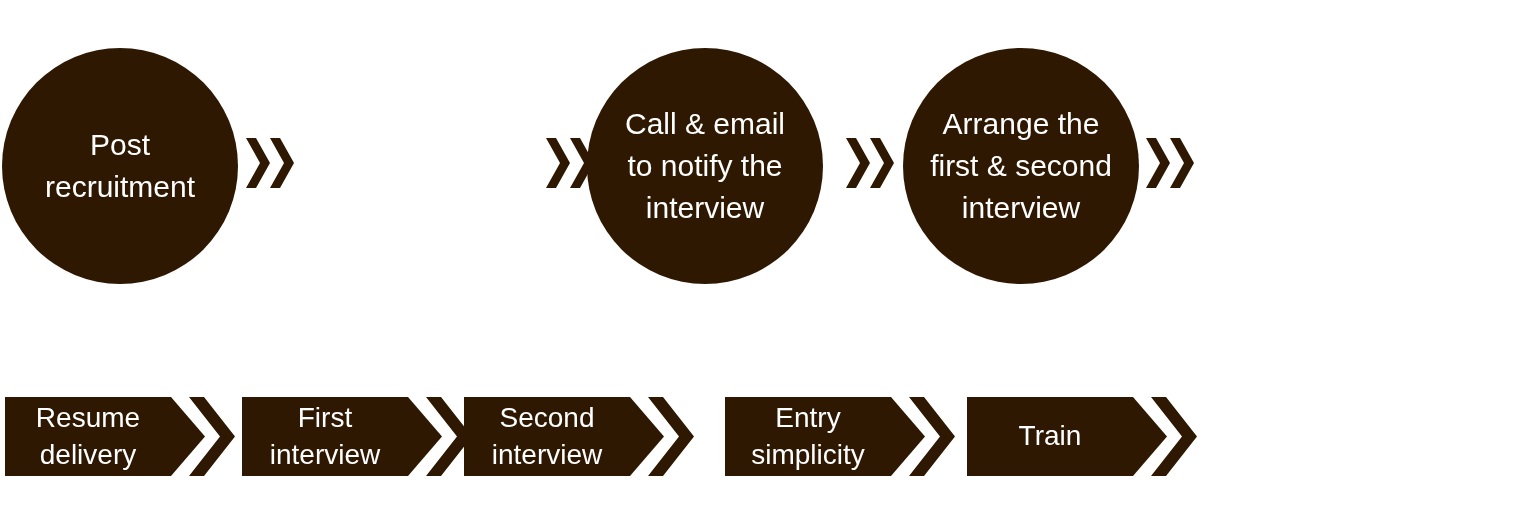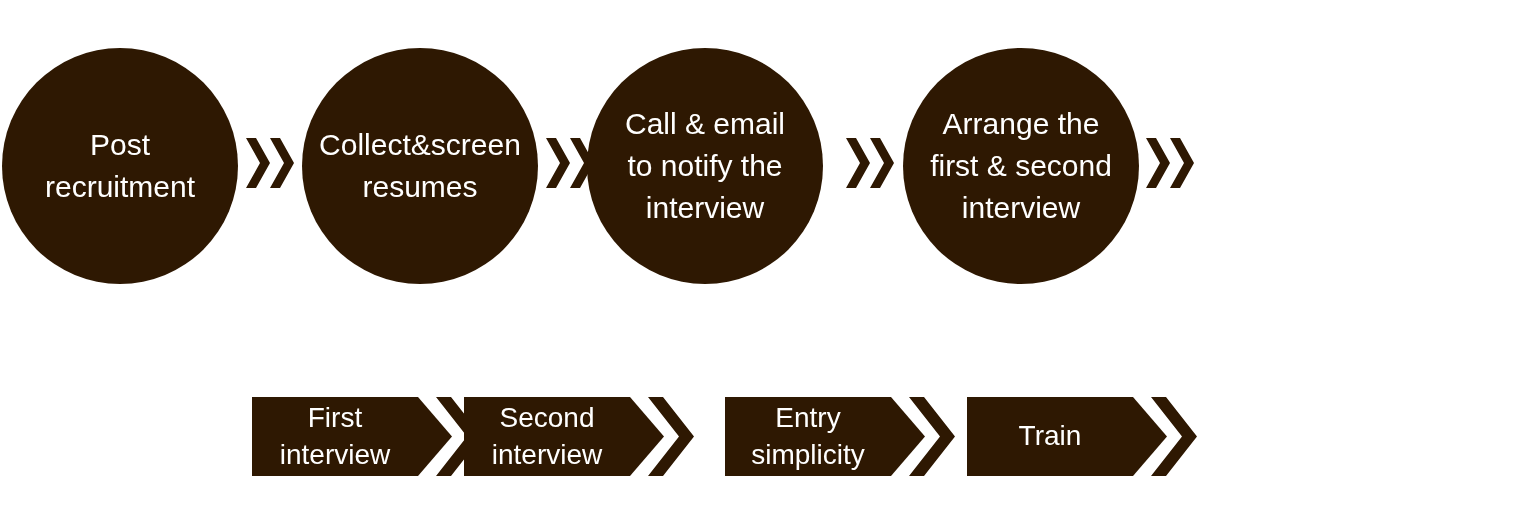--- a/index.html
+++ b/index.html
@@ -100,24 +100,20 @@
 <div class="canvas">
 
   <div class="circle" style="left:2px">
     <span class="lbl">Post
 recruitment</span>
   </div>
   <div class="connector" style="left:246px">
     <i class="band"></i>
       <i class="band b2"></i>
   </div>
-  <div class="circle" style="left:302px">
-    <span class="lbl">Collect&amp;screen
-resumes</span>
-  </div>
   <div class="connector" style="left:546px">
     <i class="band"></i>
       <i class="band b2"></i>
   </div>
   <div class="circle" style="left:587px">
     <span class="lbl">Call &amp; email
 to notify the
 interview</span>
   </div>
   <div class="connector" style="left:846px">
@@ -127,21 +123,28 @@
   <div class="circle" style="left:903px">
     <span class="lbl">Arrange the
 first &amp; second
 interview</span>
   </div>
   <div class="connector" style="left:1146px">
     <i class="band"></i>
       <i class="band b2"></i>
   </div>
 
-  <div class="flow" style="left:252px">
+  <div class="flow" style="left:5px">
+    <div class="pentagon">
+      <span class="lbl">Resume
+delivery</span>
+    </div>
+    <div class="big-chevron"></div>
+  </div>
+  <div class="flow" style="left:242px">
     <div class="pentagon">
       <span class="lbl">First
 interview</span>
     </div>
     <div class="big-chevron"></div>
   </div>
   <div class="flow" style="left:464px">
     <div class="pentagon">
       <span class="lbl">Second
 interview</span>

